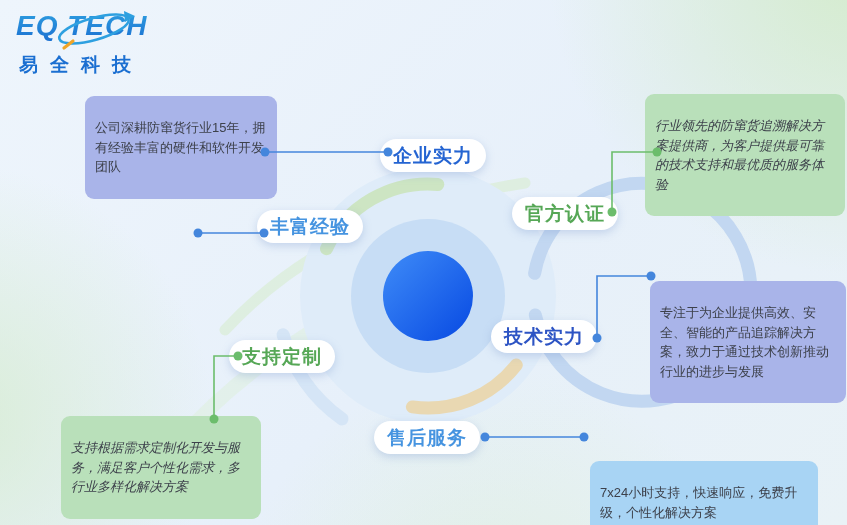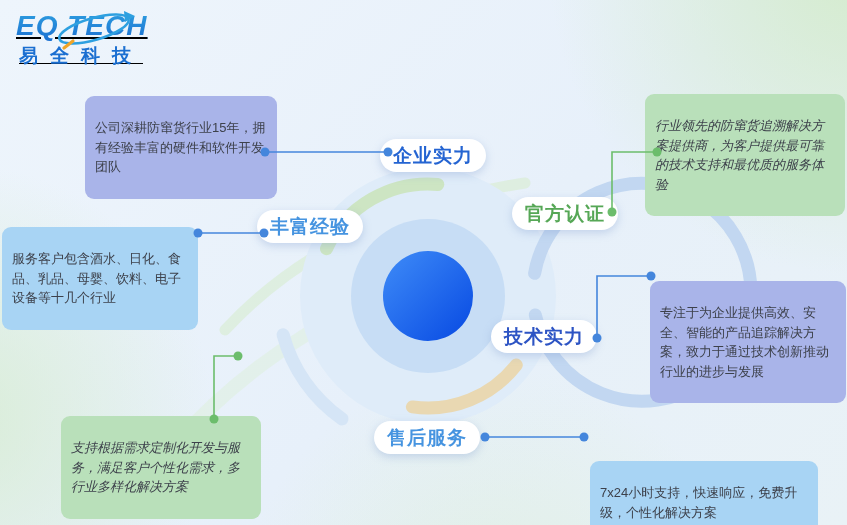--- a/index.html
+++ b/index.html
@@ -9,29 +9,29 @@
     background:
       radial-gradient(circle at 101% -6%, rgba(211,235,203,.95), rgba(211,235,203,0) 30%),
       radial-gradient(circle at -5% 80%, rgba(211,235,203,.75), rgba(211,235,203,0) 26%),
       radial-gradient(circle at 58% 118%, rgba(218,238,211,.55), rgba(218,238,211,0) 32%),
       linear-gradient(135deg,#eef5fc 0%,#e7f0fa 55%,#e9f2f6 100%);
   }
   svg{position:absolute;left:0;top:0;}
   .deco-arc{fill:none;stroke-linecap:round;}
 
   
-  .logo{position:absolute;left:16px;top:10px;width:190px;height:80px;text-decoration:underline;}
+  .logo{position:absolute;left:16px;top:10px;width:190px;height:80px;}
   .logo-en{
     font-size:28px;font-weight:800;font-style:italic;letter-spacing:1px;
     background:linear-gradient(180deg,var(--logo-cyan,#2ea0e0),var(--logo-blue,#1b6fd1));
     -webkit-background-clip:text;background-clip:text;color:transparent;
     position:relative;z-index:1;
   }
   .logo-cn{
-    margin-top:1px;margin-left:3px;font-size:19px;font-weight:700;
+    margin-top:10px;margin-left:3px;font-size:19px;font-weight:700;
     letter-spacing:12px;color:var(--logo-blue,#1b6fd1);
   }
   .logo-orbit{overflow:visible;z-index:2;pointer-events:none;}
 
   
   .layer{width:847px;height:525px;pointer-events:none;}
   .c-blue polyline{fill:none;stroke:var(--accent-blue,#4486dc);stroke-width:1.6px;}
   .c-blue circle{fill:var(--accent-blue,#4486dc);}
   .c-green polyline{fill:none;stroke:var(--accent-green,#6cbd6c);stroke-width:1.6px;}
   .c-green circle{fill:var(--accent-green,#6cbd6c);}
@@ -101,29 +101,29 @@
     <svg class="logo-orbit" width="190" height="60" viewBox="0 0 190 60" style="left:0;top:0;">
       <ellipse cx="78" cy="19" rx="36" ry="11" transform="rotate(-16 78 19)" fill="none" style="stroke:var(--logo-cyan,#2ea0e0)" stroke-width="2.6"></ellipse>
       <polygon points="108,1 119,6 109,12" style="fill:var(--logo-cyan,#2ea0e0)"></polygon>
       <line x1="48" y1="38" x2="57" y2="31" style="stroke:var(--logo-orange,#f0a528)" stroke-width="3.2" stroke-linecap="round"></line>
     </svg>
     <div class="logo-cn">易全科技</div>
   </div>
 
   <div class="box bg-purple b0">公司深耕防窜货行业15年，拥有经验丰富的硬件和软件开发团队</div>
   <div class="box bg-green  b1">行业领先的防窜货追溯解决方案提供商，为客户提供最可靠的技术支持和最优质的服务体验</div>
-  <div class="box bg-blue   b2">服务客户包含酒水、日化、食品、乳品、母婴、饮料、电子设备等十几个行业</div>
   <div class="box bg-purple b3">专注于为企业提供高效、安全、智能的产品追踪解决方案，致力于通过技术创新推动行业的进步与发展</div>
   <div class="box bg-green  b4">支持根据需求定制化开发与服务，满足客户个性化需求，多行业多样化解决方案</div>
   <div class="box bg-blue   b5">7x24小时支持，快速响应，免费升级，个性化解决方案</div>
 
   <div class="lbl t-blue p0">企业实力</div>
   <div class="lbl t-green p1">官方认证</div>
   <div class="lbl t-blue-dark p3">技术实力</div>
   <div class="lbl t-blue-light p2">丰富经验</div>
+  <div class="lbl t-green p4">支持定制</div>
   <div class="lbl t-blue-light p5">售后服务</div>
 
   <svg class="layer" width="847" height="525" viewBox="0 0 847 525" style="z-index:5;">
     <g class="c-blue">
       <polyline points="265,152 388,152"></polyline>
       <circle cx="265" cy="152" r="4.5"></circle>
         <circle cx="388" cy="152" r="4.5"></circle>
     </g>
     <g class="c-green">
       <polyline points="612,212 612,152 657,152"></polyline>

